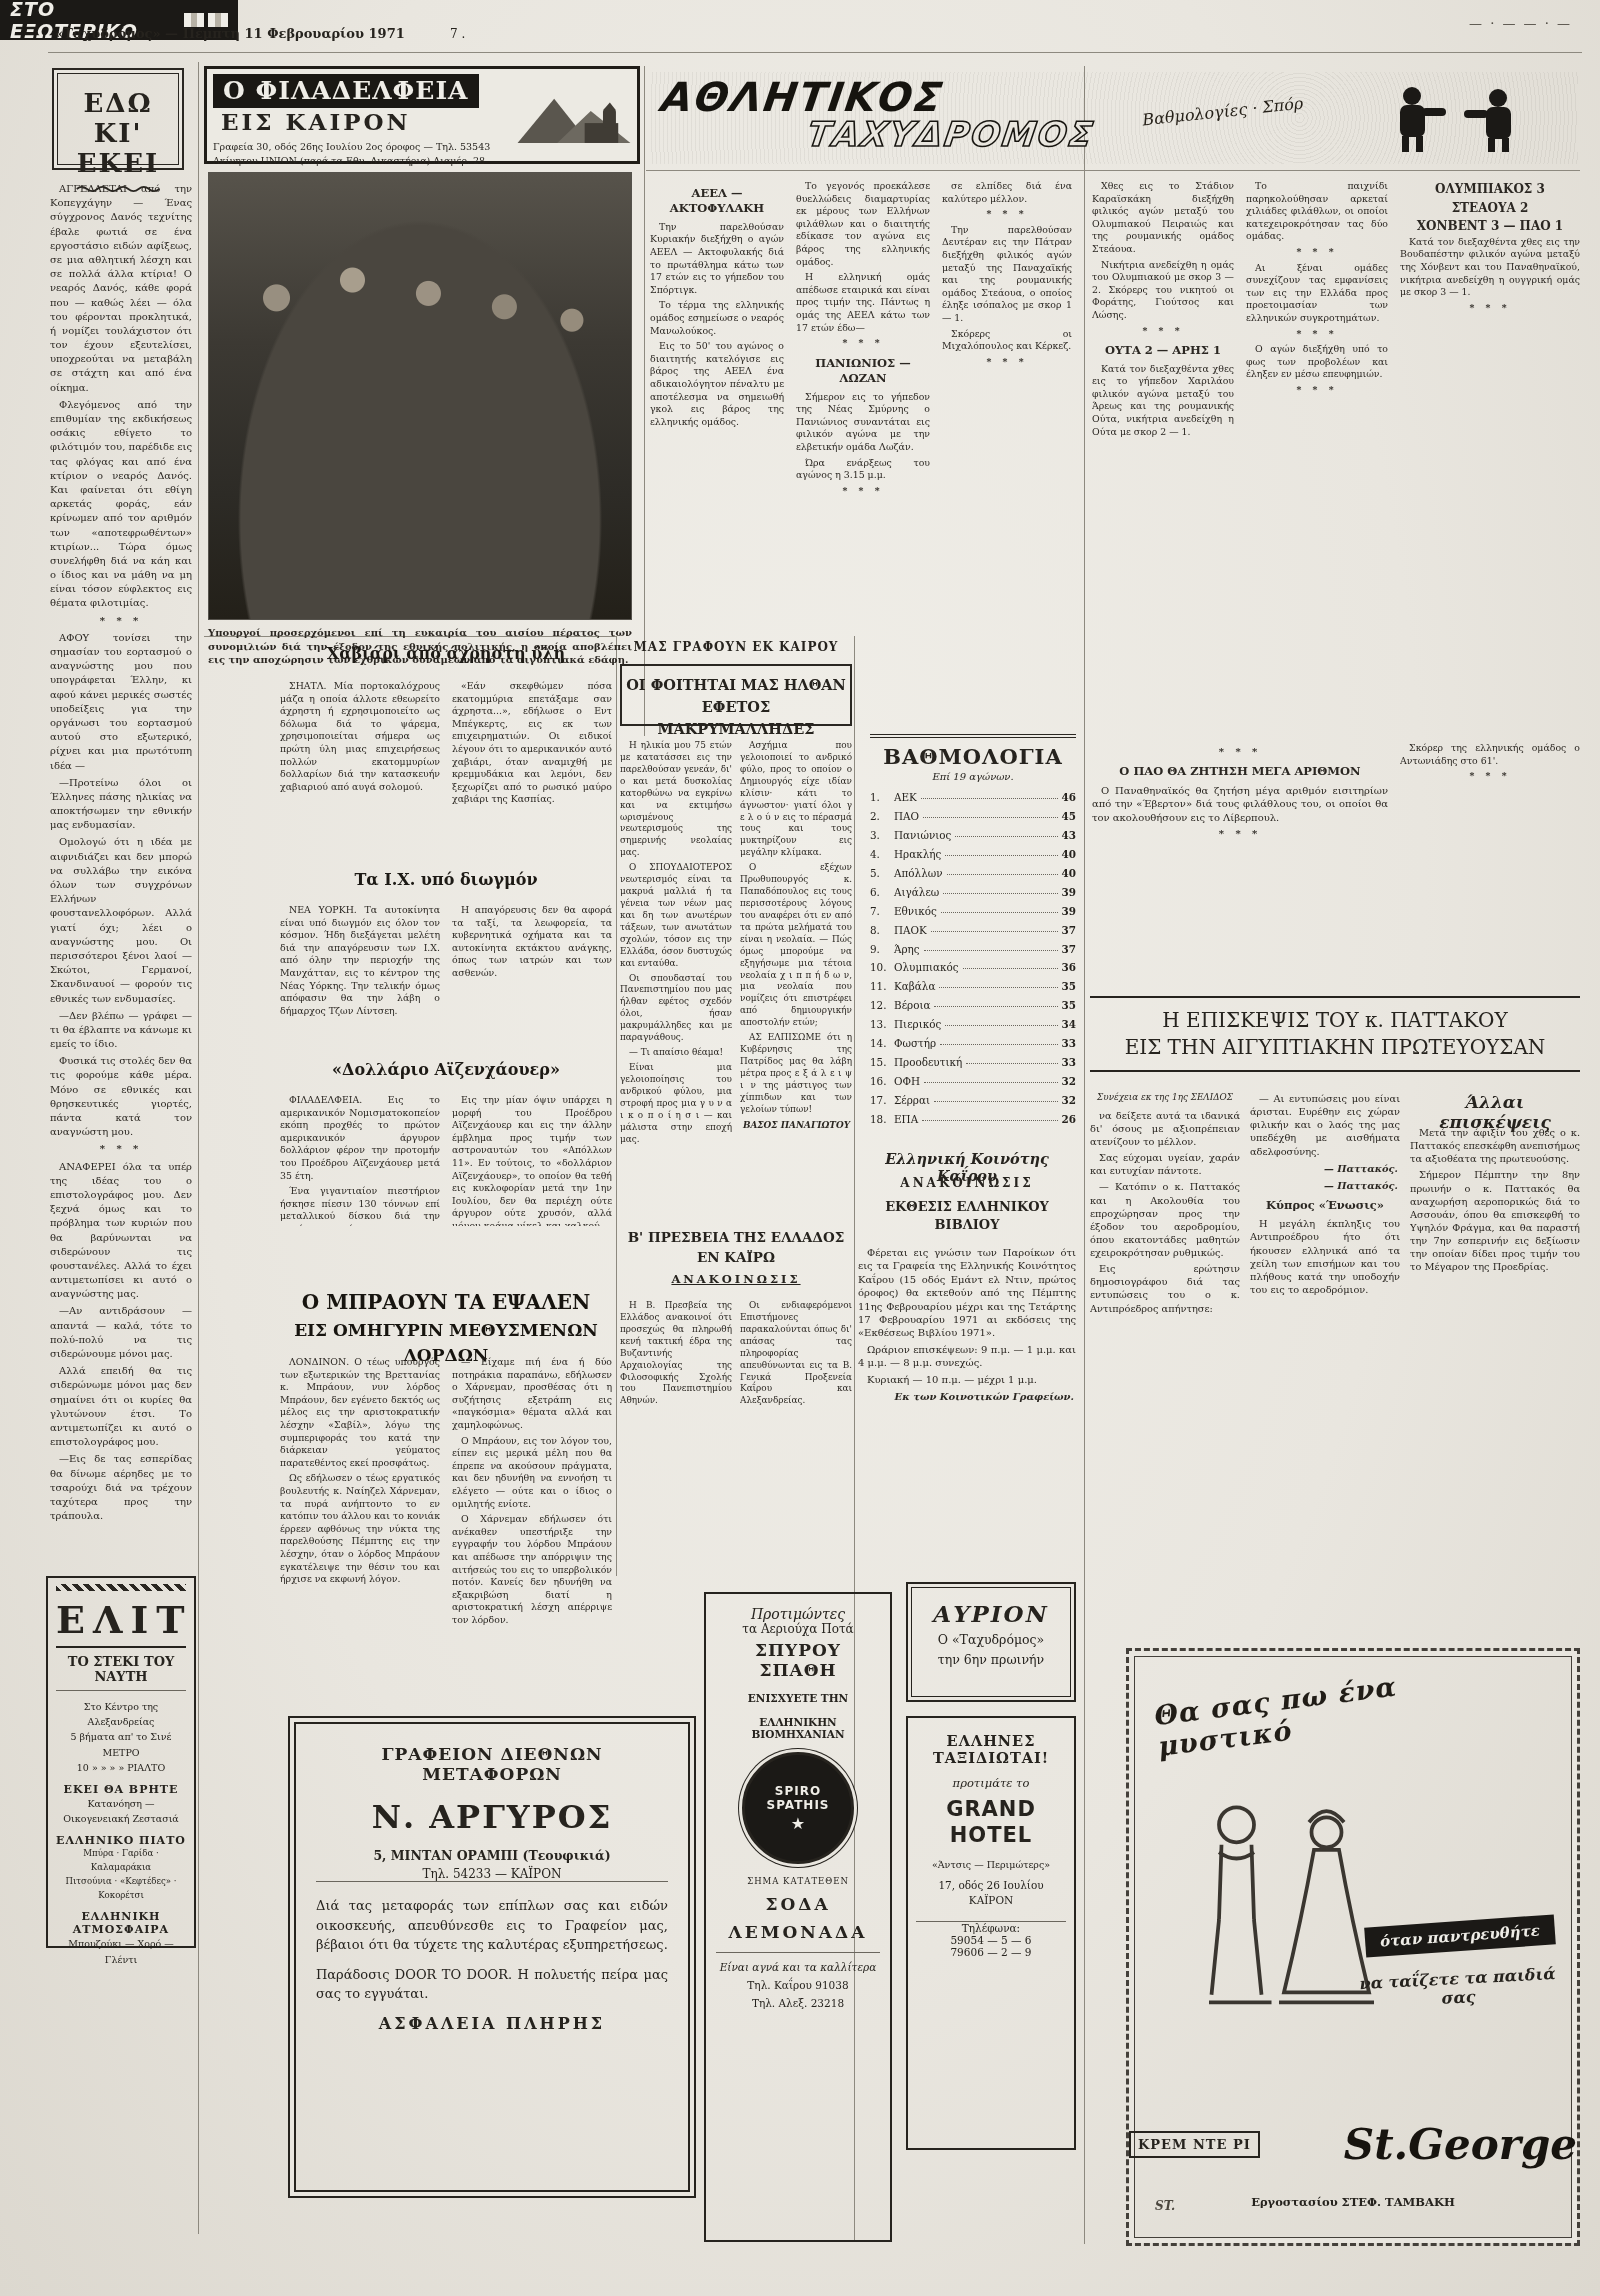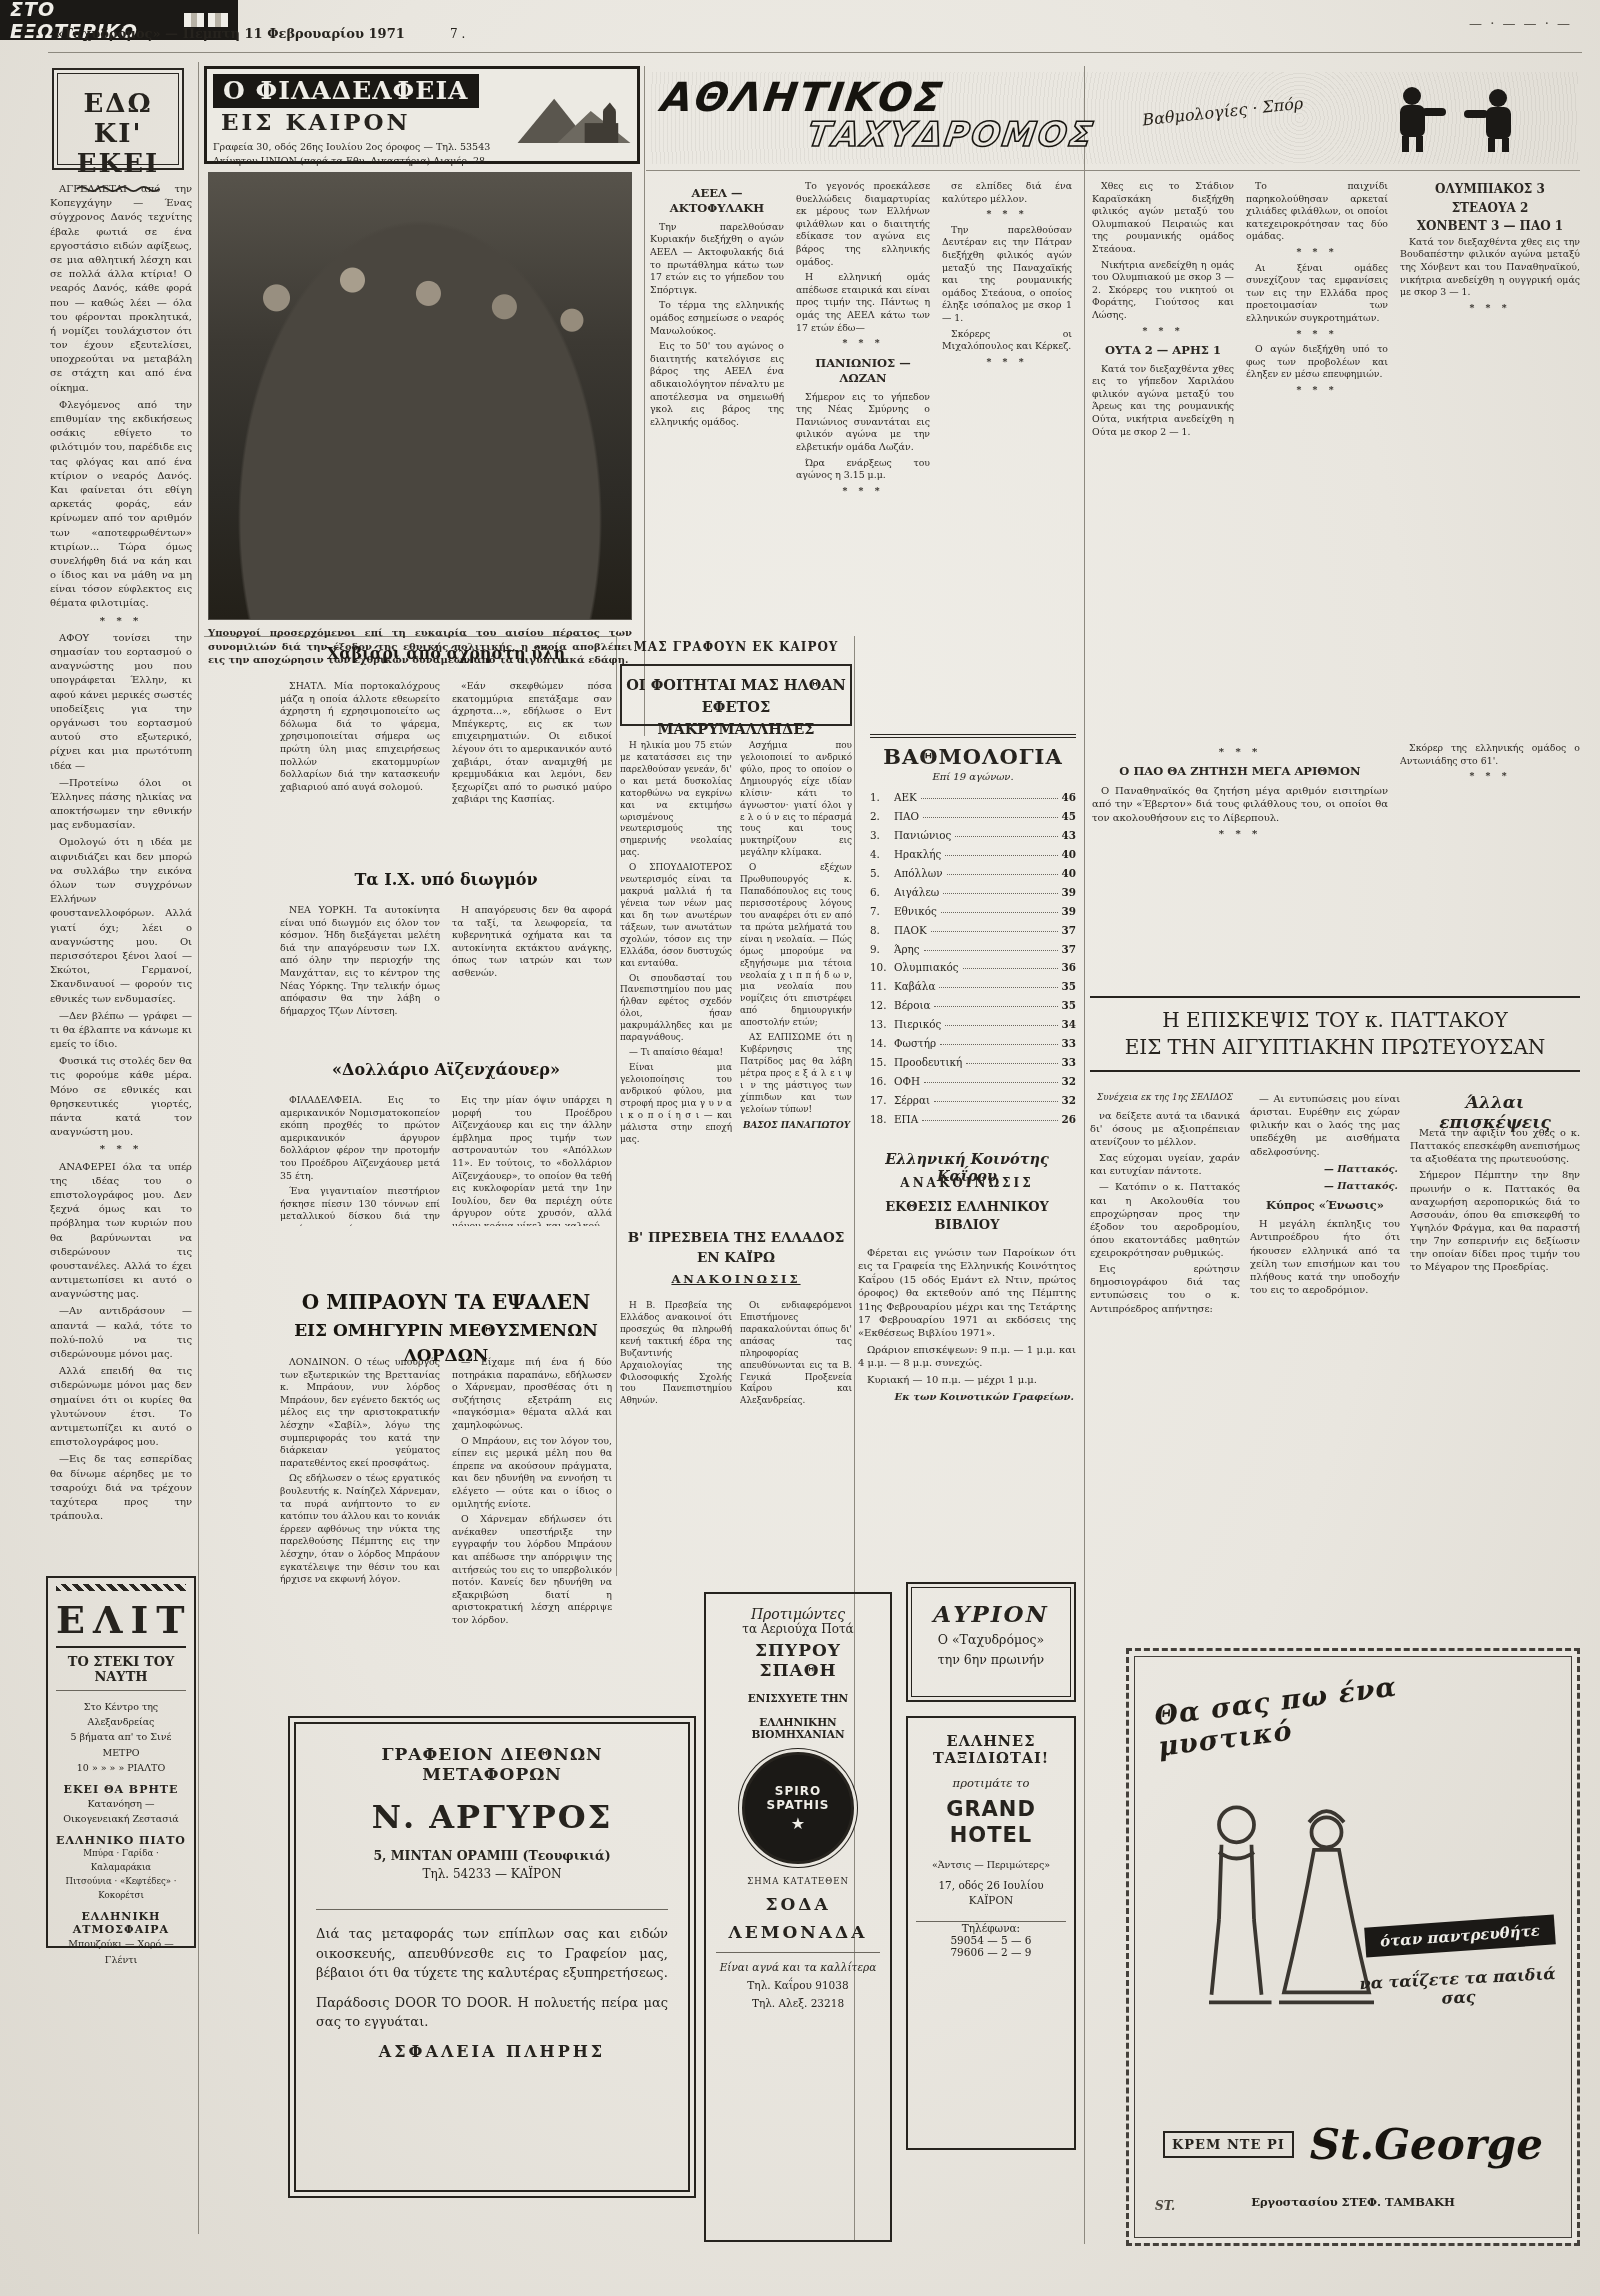--- a/index.html
+++ b/index.html
@@ -74,21 +74,21 @@
   .zig{height:7px;background:repeating-linear-gradient(45deg,#2a2722 0 4px,transparent 4px 8px);margin-bottom:6px}
   .elit-name{font:900 38px "DejaVu Serif",serif;letter-spacing:8px;border-bottom:2px solid #26231e;padding-bottom:4px;margin-bottom:6px}
   .elit-tag{font-weight:bold;font-size:13px;margin-bottom:8px;border-bottom:1px solid #6a665d;padding-bottom:6px}
   .elit-line{font-size:9.5px;line-height:1.6}
   .elit-head{font-weight:bold;font-size:11px;margin-top:8px;letter-spacing:1px}
   
   .argyros{left:288px;top:1716px;width:408px;height:482px;border:2px solid #26231e;box-shadow:inset 0 0 0 4px #e9e6df,inset 0 0 0 6px #26231e;padding:26px 26px 20px;text-align:center}
   .arg-kick{font-weight:bold;font-size:17px;letter-spacing:1px}
   .arg-name{font:900 32px "DejaVu Serif",serif;margin:14px 0 12px;letter-spacing:2px}
   .arg-addr{font-size:12.5px;font-weight:bold}
-  .arg-tel{font-size:12px;margin:4px 0 14px;border-bottom:1px solid #6a665d;padding-bottom:28px}
+  .arg-tel{font-size:12px;margin:4px 0 14px;border-bottom:1px solid #6a665d;padding-bottom:0}
   .arg-body{font-size:13px;text-align:justify;line-height:1.5;margin-bottom:10px}
   .arg-foot{font-weight:bold;font-size:16px;letter-spacing:3px;margin-top:10px}
   
   .spathis{left:704px;top:1592px;width:188px;height:650px;border:2px solid #26231e;padding:12px 10px;text-align:center}
   .sp-l1{font-style:italic;font-size:14px}
   .sp-l2{font-size:12px;margin-bottom:4px}
   .sp-name{font-weight:bold;font-size:17px;letter-spacing:1px}
   .sp-l3{font-size:10.5px;margin-top:12px;font-weight:bold}
   .sp-logo{width:112px;height:112px;border-radius:50%;background:#1b1916;color:#efede7;margin:12px auto;display:flex;flex-direction:column;align-items:center;justify-content:center;gap:2px;border:3px solid #26231e;box-shadow:0 0 0 3px #e9e6df,0 0 0 4px #26231e}
   .sp-logo .t{font:bold 12px "DejaVu Sans",sans-serif;letter-spacing:1px}
@@ -112,21 +112,21 @@
   .gr-tel{font-size:10.5px;margin-top:12px;border-top:1px solid #6a665d;padding-top:0}
   
   .pat-head{left:1090px;top:996px;width:490px;border-top:2px solid #26231e;border-bottom:2px solid #26231e;padding:9px 0;text-align:center;font-weight:normal;font-size:20px;line-height:1.35;font-family:"DejaVu Serif",serif}
   .pat3-title{left:1410px;top:1092px;width:170px;text-align:center;font:bold italic 17px "DejaVu Serif",serif}
   
   .stg{left:1126px;top:1648px;width:454px;height:598px;border:3px dashed #44403a;box-shadow:inset 0 0 0 5px #e9e6df,inset 0 0 0 6px #44403a;overflow:hidden}
   .stg-script{position:absolute;left:26px;top:26px;width:380px;font:bold italic 27px "DejaVu Serif",serif;transform:rotate(-7deg);letter-spacing:1px;color:#211d17}
   .stg-cartoon{position:absolute;left:30px;top:130px;width:250px;height:290px}
   .stg-band{position:absolute;right:22px;top:270px;width:190px;background:#1b1916;color:#efede7;font:bold italic 15px "DejaVu Serif",serif;text-align:center;padding:6px 4px;transform:rotate(-4deg)}
   .stg-hand{position:absolute;right:14px;top:318px;width:210px;font:bold italic 16px "DejaVu Serif",serif;text-align:center;transform:rotate(-3deg)}
-  .stg-bottom{position:absolute;left:0;bottom:74px;width:100%;display:flex;align-items:center;justify-content:center;gap:16px}
+  .stg-bottom{position:absolute;left:0;bottom:74px;width:100%;display:flex;align-items:center;justify-content:space-between;gap:16px}
   .stg-krem{border:2px solid #26231e;font-weight:bold;font-size:13px;padding:4px 7px;letter-spacing:1px}
   .stg-brand{font:900 italic 42px "DejaVu Serif",serif;color:#17140f}
   .stg-factory{position:absolute;left:0;bottom:34px;width:100%;text-align:center;font-size:11.5px;font-weight:bold}
   .stg-artist{position:absolute;left:26px;bottom:30px;font:bold italic 12px "DejaVu Serif",serif;color:#4a463e}
   
   .pres-t{left:620px;top:1228px;width:232px;text-align:center;font-weight:bold;font-size:13.5px;line-height:1.45}
   .pres-sub{left:620px;top:1272px;width:232px;text-align:center;font-weight:bold;font-size:11.5px;letter-spacing:3px;text-decoration:underline}
 </style>
 </head>
 <body>

